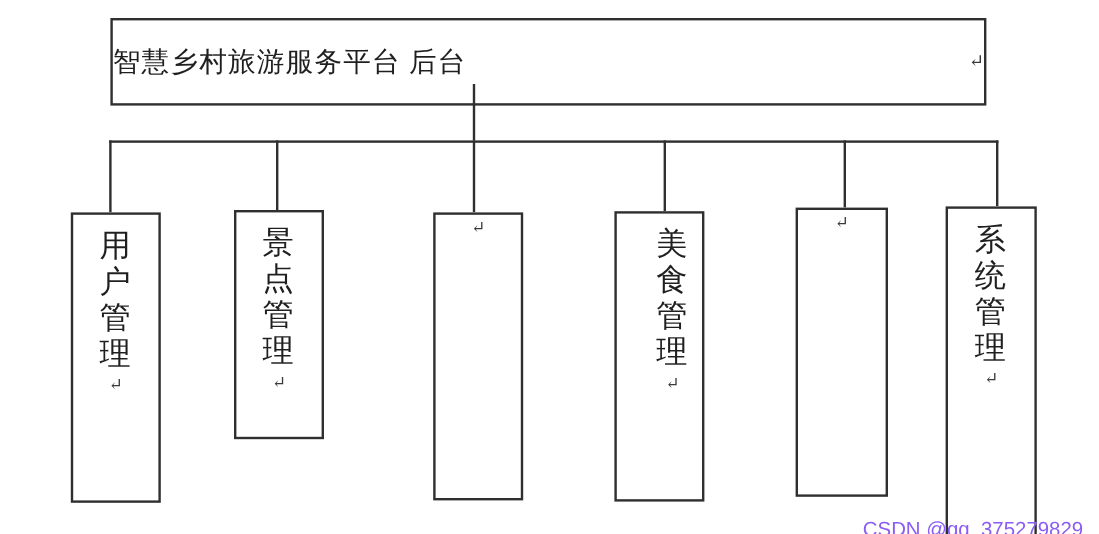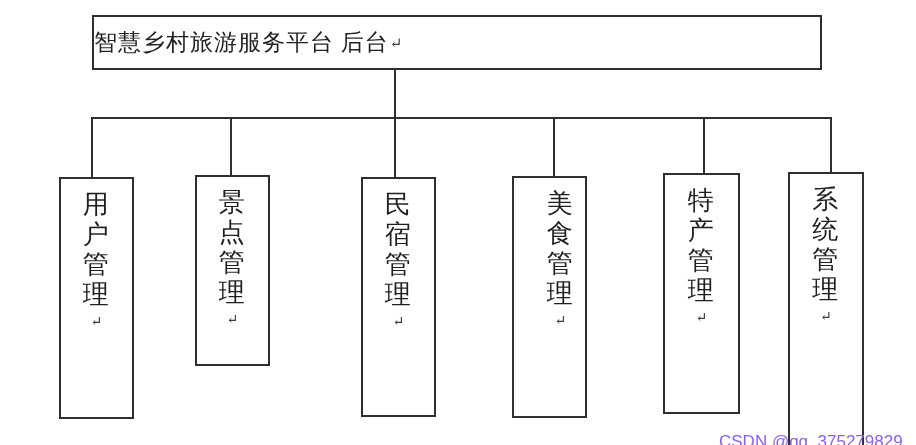--- a/index.html
+++ b/index.html
@@ -10,22 +10,22 @@
     height: 445px;
     background: #ffffff;
     overflow: hidden;
   }
   .box {
     position: absolute;
     border: 2px solid #2f2f2f;
     background: #ffffff;
   }
   .root-box {
-    left: 92px; top: 15px; width: 730px; height: 55px;
-    display: flex; align-items: center; justify-content: flex-start;
+    left: 92px; top: 15px; width: 730px; height: 73px;
+    display: flex; align-items: center; justify-content: space-between;
   }
   .root-title {
     font-size: 23px;
     color: #1f1f1f;
     letter-spacing: 1px;
     white-space: pre;
   }
   .ret-inline {
     font-size: 15px;
     color: #3a3a3a;
@@ -84,31 +84,29 @@
     <div class="vlabel">用户管理</div>
     <div class="ret-below">↵</div>
   </div>
 
   <div class="box child-box" style="left:195px; top:175px; height:191px;">
     <div class="vlabel">景点管理</div>
     <div class="ret-below">↵</div>
   </div>
 
   <div class="box child-box" style="left:361px; top:177px; height:240px;">
-    <div class="vlabel">民宿管理</div>
     <div class="ret-below">↵</div>
   </div>
 
   <div class="box child-box" style="left:512px; top:176px; height:242px;padding-left:22px;">
     <div class="vlabel">美食管理</div>
     <div class="ret-below">↵</div>
   </div>
 
   <div class="box child-box" style="left:663px; top:173px; height:241px; width:77px;">
-    <div class="vlabel">特产管理</div>
     <div class="ret-below">↵</div>
   </div>
 
   <div class="box child-box" style="left:788px; top:172px; height:293px; width:76px;">
     <div class="vlabel">系统管理</div>
     <div class="ret-below">↵</div>
   </div>
 
   <div class="watermark">CSDN @qq_375279829</div>
 

